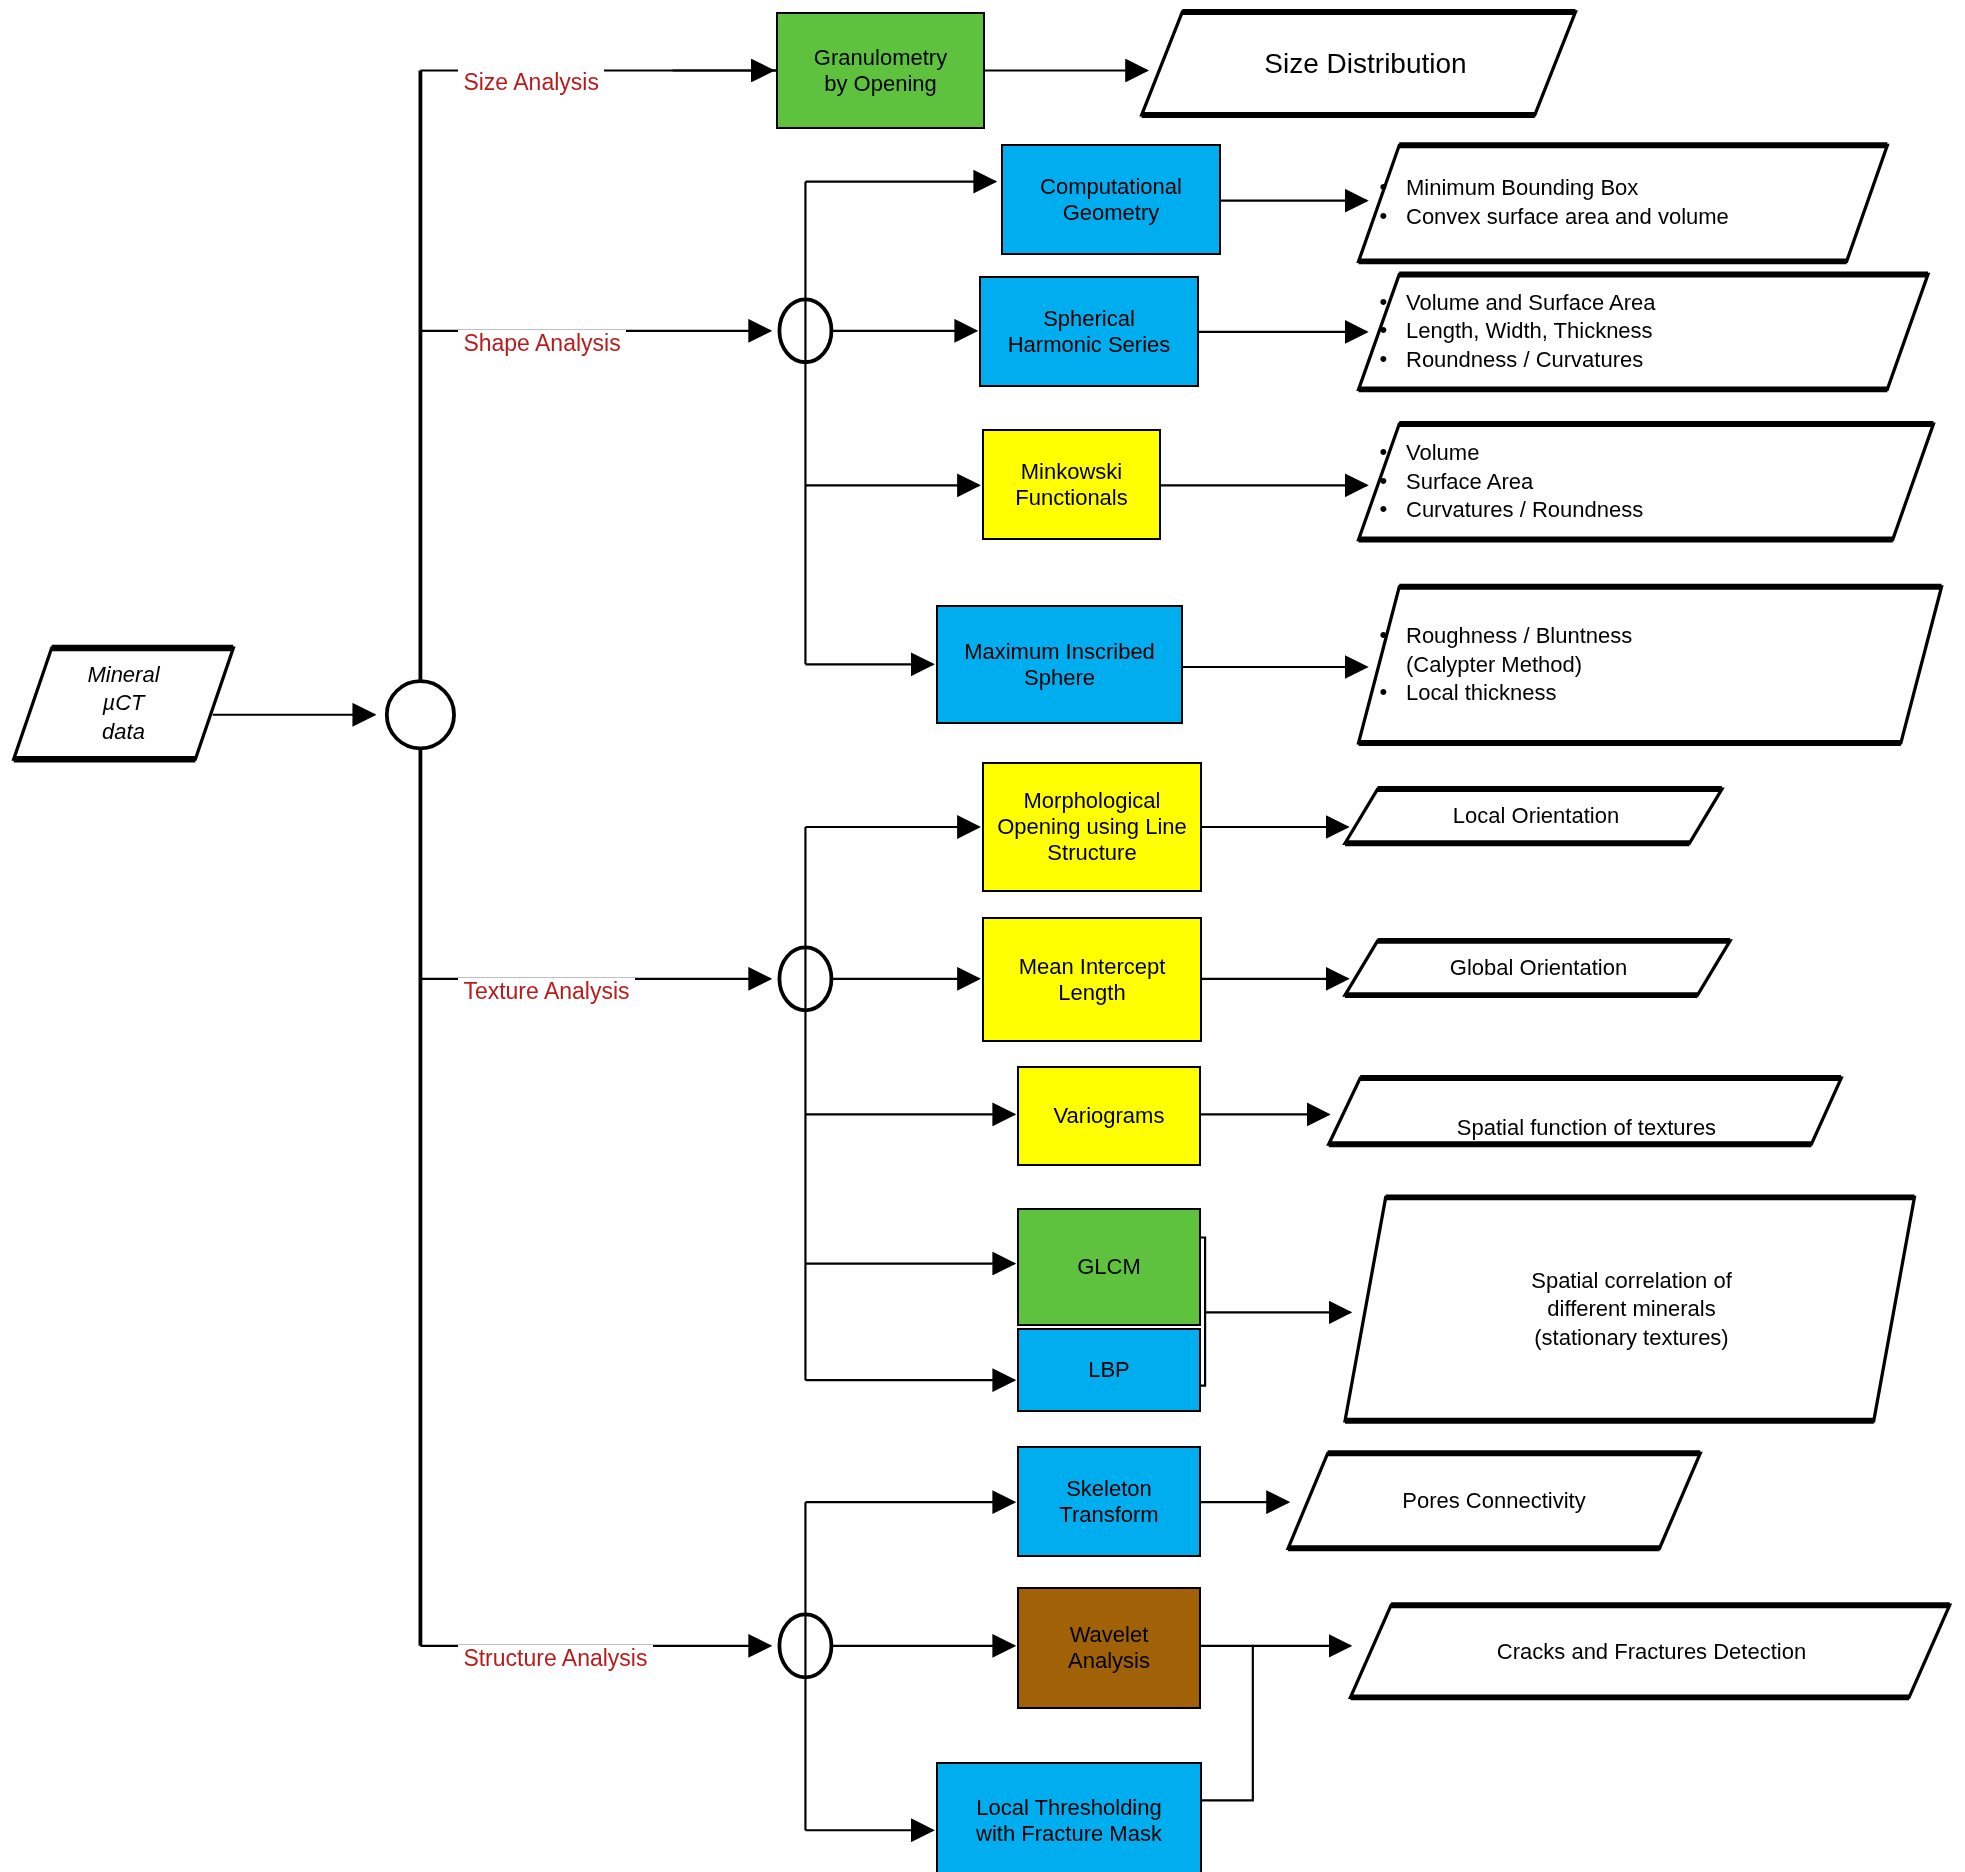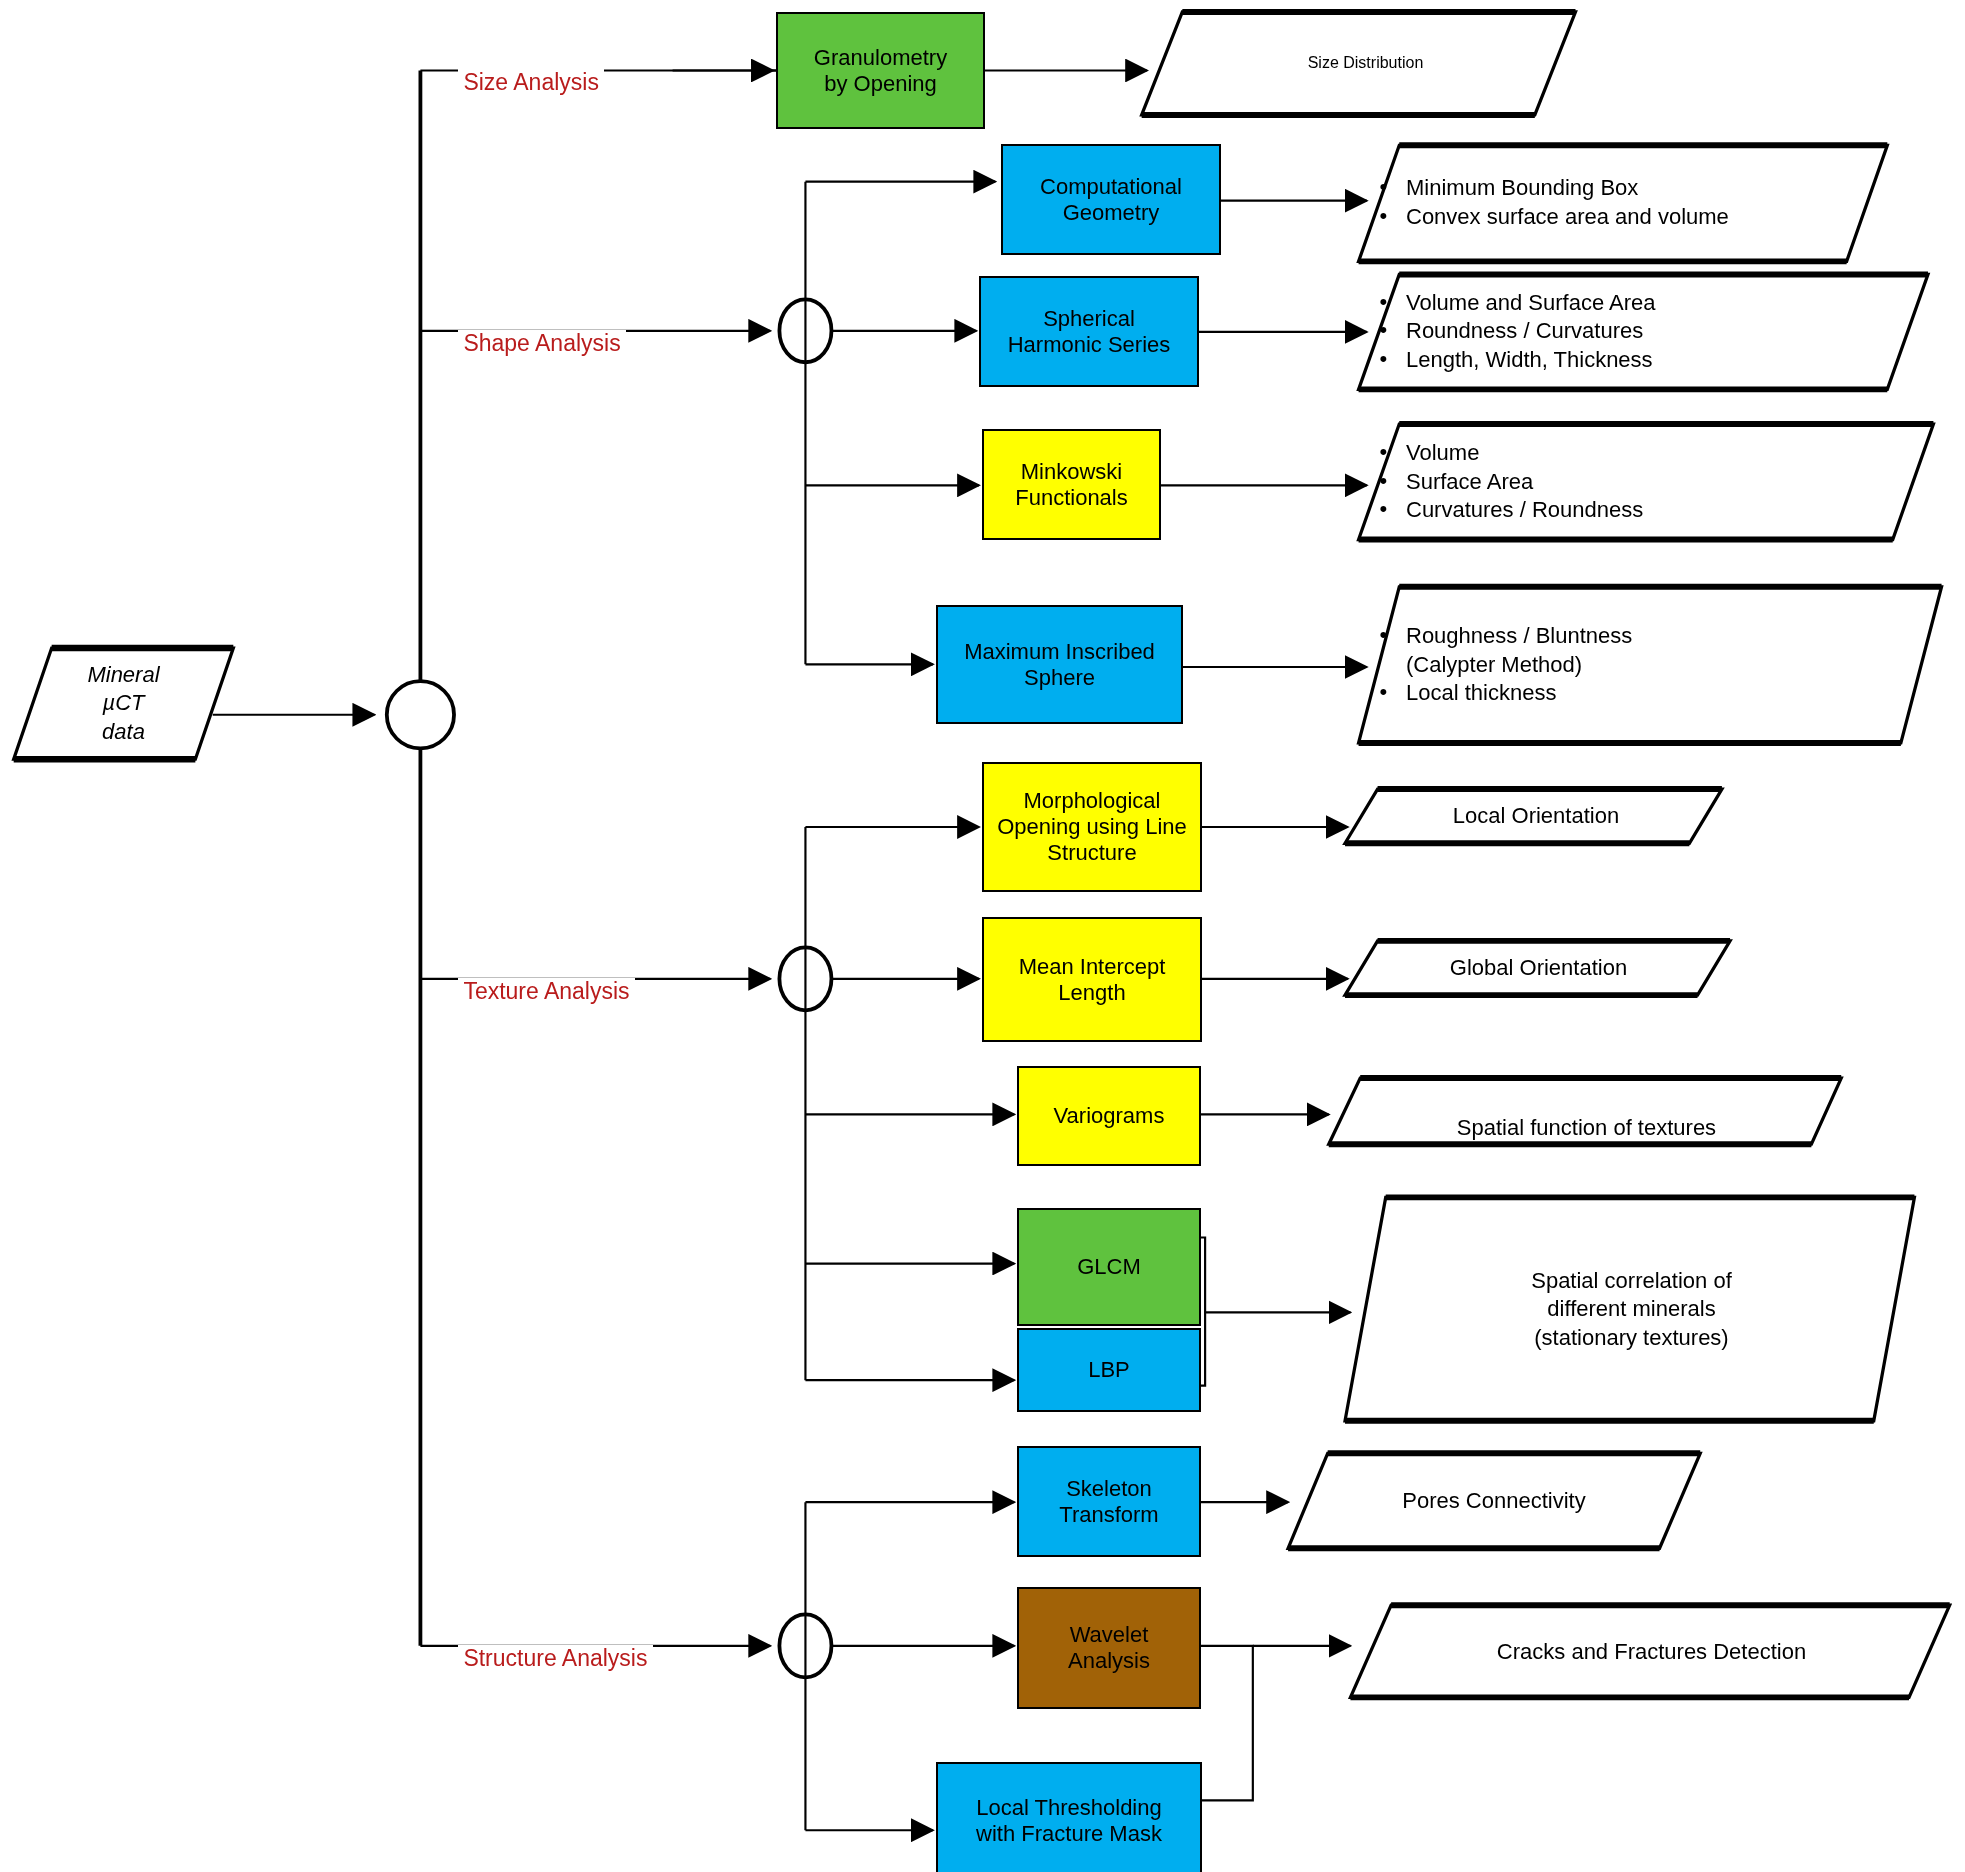--- a/index.html
+++ b/index.html
@@ -250,38 +250,38 @@
   </div>
 
   <div class="proc" style="left:936px;top:1762px;width:266px;height:118px;background:#00AEEF;font-size:22px;">
     <div>
       <div>Local Thresholding</div>
       <div>with Fracture Mask</div>
     </div>
   </div>
 
   <div class="para" style="left:1166px;top:12px;width:399px;height:103px;">
-    <div class="para-txt" style="font-size:16px;">Size Distribution</div>
+    <div class="para-txt" style="font-size:28px;">Size Distribution</div>
   </div>
 
   <div class="para" style="left:1372px;top:145px;width:504px;height:116px;">
     <div class="para-txt bullets" style="font-size:22px;">
       <ul>
         <li>Minimum Bounding Box</li>
         <li style="max-width:325px;">Convex surface area and volume</li>
       </ul>
     </div>
   </div>
 
   <div class="para" style="left:1372px;top:274px;width:545px;height:115px;">
     <div class="para-txt bullets" style="font-size:22px;">
       <ul>
         <li>Volume and Surface Area</li>
+        <li>Length, Width, Thickness</li>
         <li>Roundness / Curvatures</li>
-        <li>Length, Width, Thickness</li>
       </ul>
     </div>
   </div>
 
   <div class="para" style="left:1372px;top:424px;width:551px;height:116px;">
     <div class="para-txt bullets" style="font-size:22px;">
       <ul>
         <li>Volume</li>
         <li>Surface Area</li>
         <li>Curvatures / Roundness</li>

